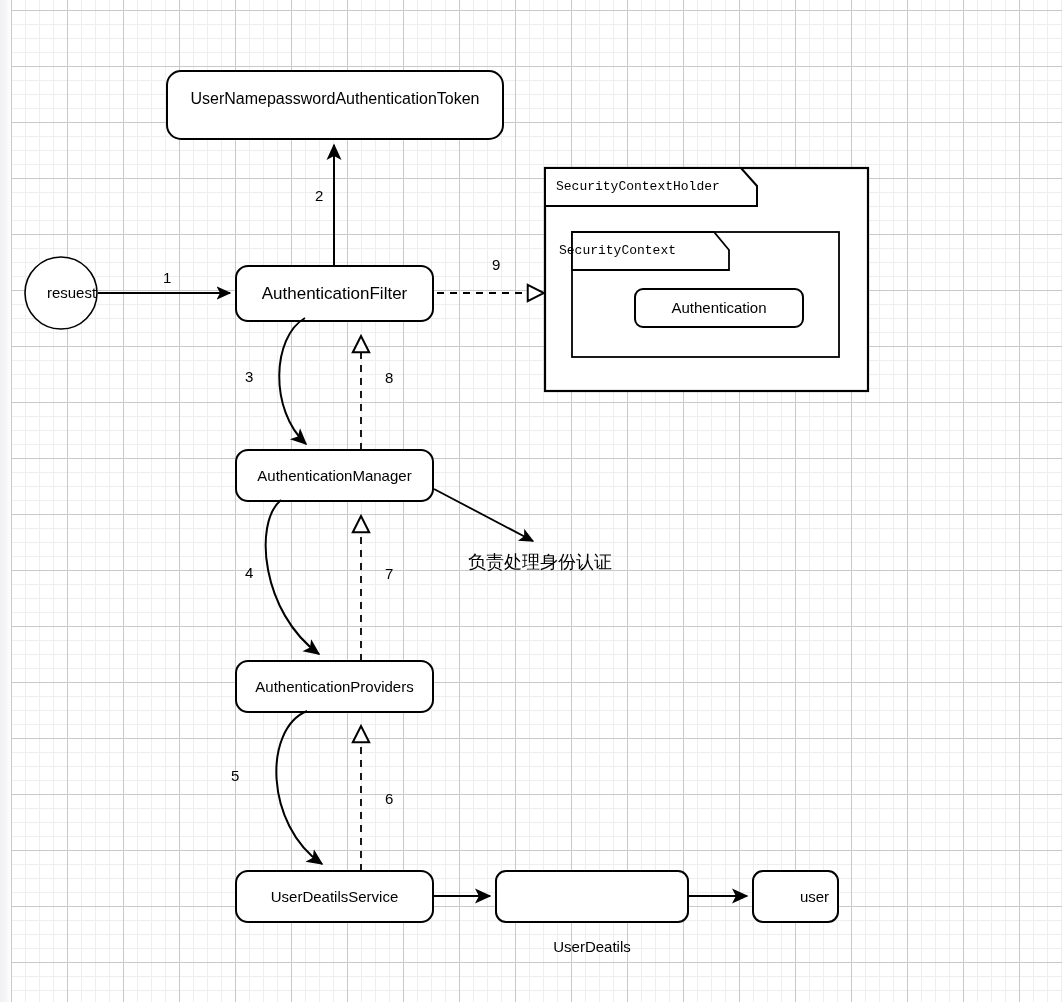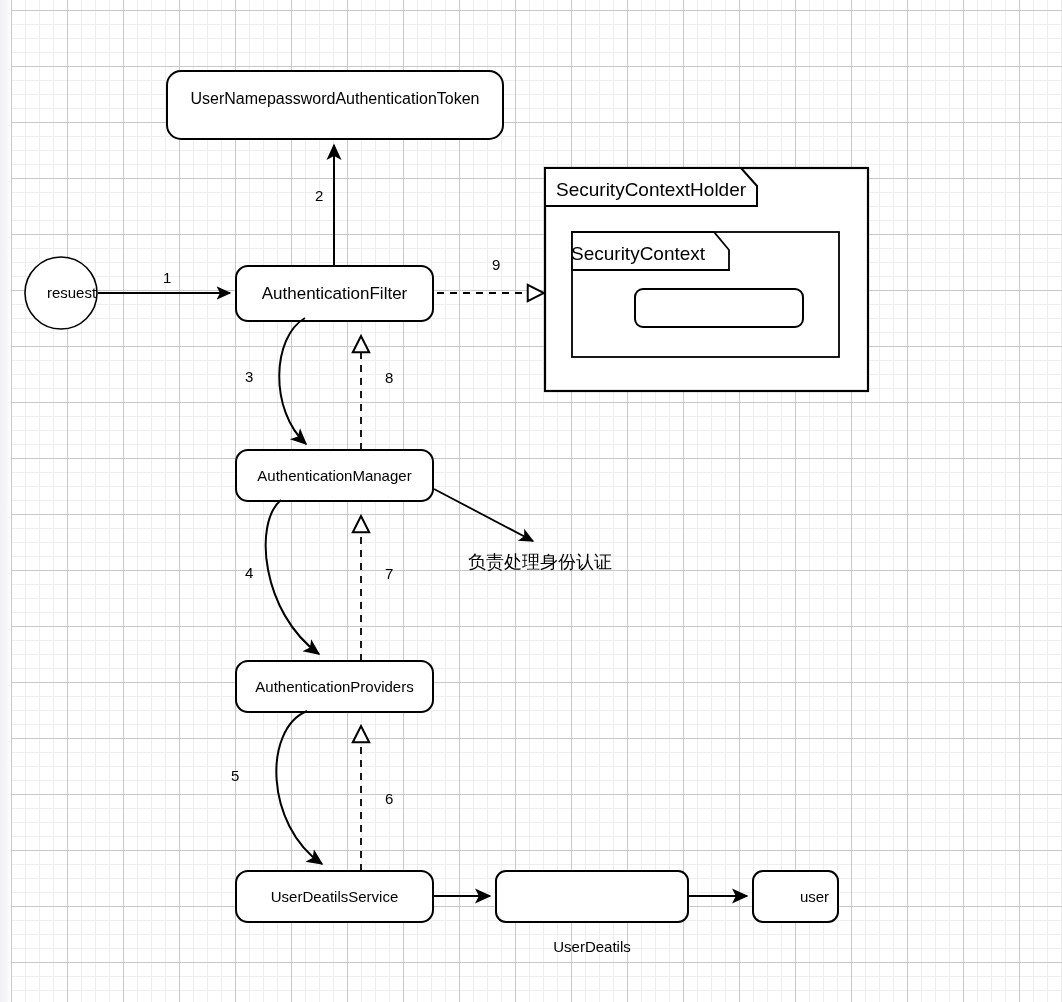--- a/index.html
+++ b/index.html
@@ -73,23 +73,24 @@
   .seq-label {
     position: absolute;
     color: #000000;
     font-size: 15px;
     white-space: nowrap;
     user-select: none;
   }
   .frame-title {
     position: absolute;
     color: #000000;
-    font-size: 19px;
-    white-space: nowrap;
-    user-select: none;
+    font-size: 13px;
+    white-space: nowrap;
+    user-select: none;
+    font-family: Liberation Mono, monospace;
   }
   .note-text {
     position: absolute;
     color: #000000;
     font-size: 18px;
     white-space: nowrap;
     user-select: none;
   }
 </style>
 </head>
@@ -170,24 +171,25 @@
     <div class="node-label" style="left:236px; top:661px; width:197px; height:51px; font-size:15px;">AuthenticationProviders</div>
 
     <div class="node-label" style="left:236px; top:450px; width:197px; height:51px; font-size:15px;">AuthenticationManager</div>
 
     <div class="node-label" style="left:236px; top:871px; width:197px; height:51px; font-size:15px;">UserDeatilsService</div>
 
     <div class="node-label" style="left:496px; top:921px; width:192px; height:51px; font-size:15px;">UserDeatils</div>
 
     <div class="node-label" style="left:772px; top:871px; width:85px; height:51px; font-size:15px;">user</div>
 
+    <div class="node-label" style="left:635px; top:289px; width:168px; height:38px; font-size:15px;">Authentication</div>
 
     <div class="frame-title" style="left:556px; top:179px;">SecurityContextHolder</div>
 
-    <div class="frame-title" style="left:571px; top:243px;">SecurityContext</div>
+    <div class="frame-title" style="left:559px; top:243px;">SecurityContext</div>
 
     <div class="seq-label" style="left:163px; top:269px;">1</div>
 
     <div class="seq-label" style="left:315px; top:187px;">2</div>
 
     <div class="seq-label" style="left:245px; top:368px;">3</div>
 
     <div class="seq-label" style="left:245px; top:564px;">4</div>
 
     <div class="seq-label" style="left:231px; top:767px;">5</div>

